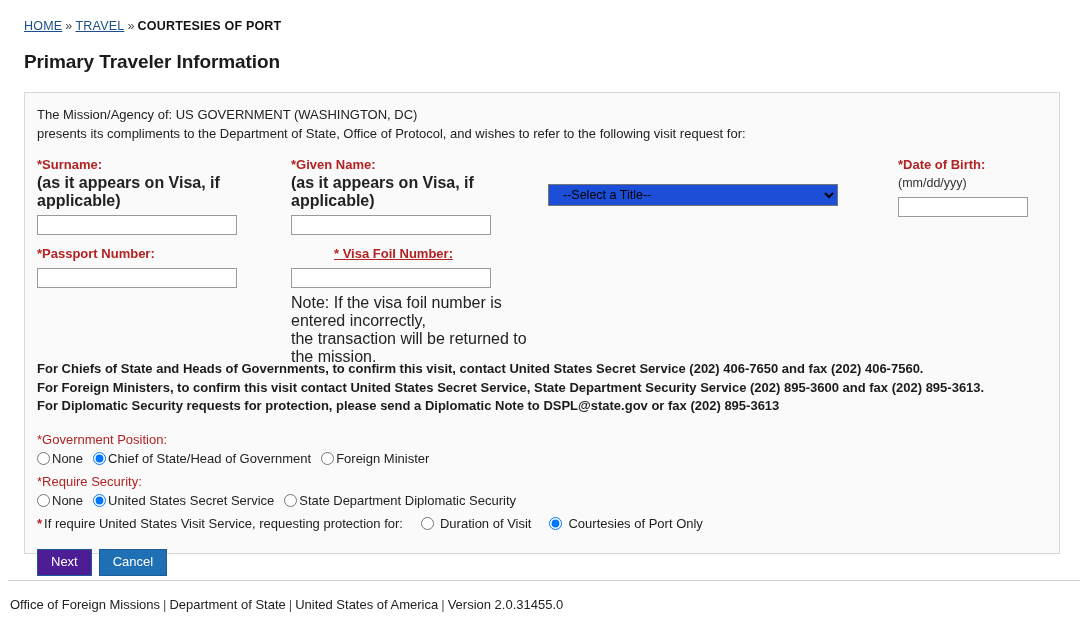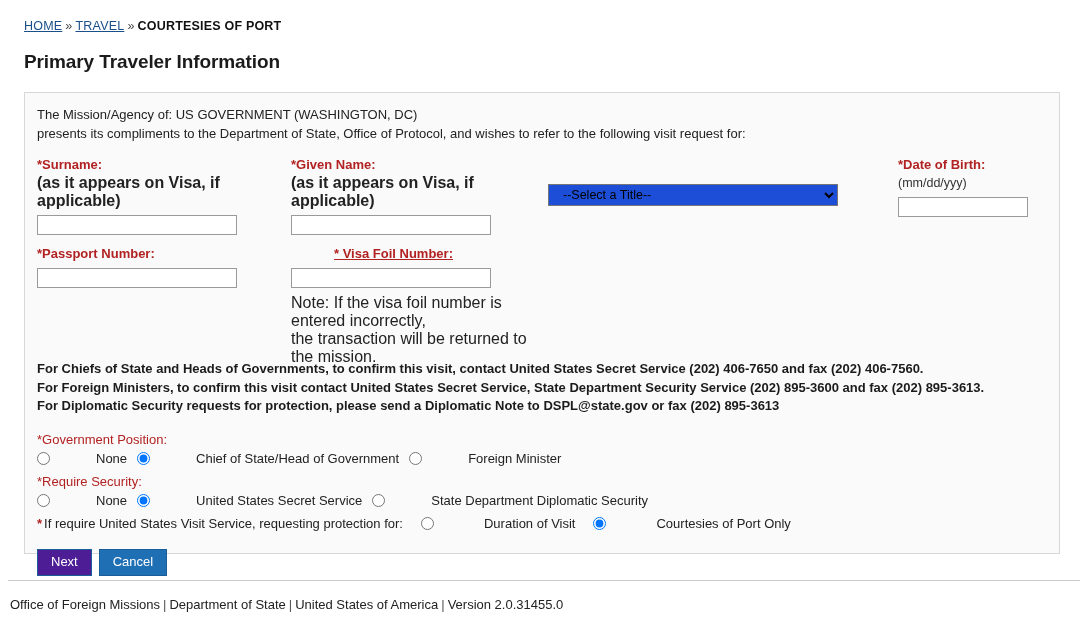--- a/index.html
+++ b/index.html
@@ -179,21 +179,20 @@
     margin-top: 1px;
     display: flex;
     align-items: center;
     font-size: 13px;
     color: #222;
   }
   .radio-item {
     display: flex;
     align-items: center;
     margin-right: 10px;
-    gap: 44px;
   }
   input[type="radio"] {
     margin: 0 2px 0 0;
     width: 13px;
     height: 13px;
   }
   .radio-item label {
     cursor: default;
   }
   .protect-row {

